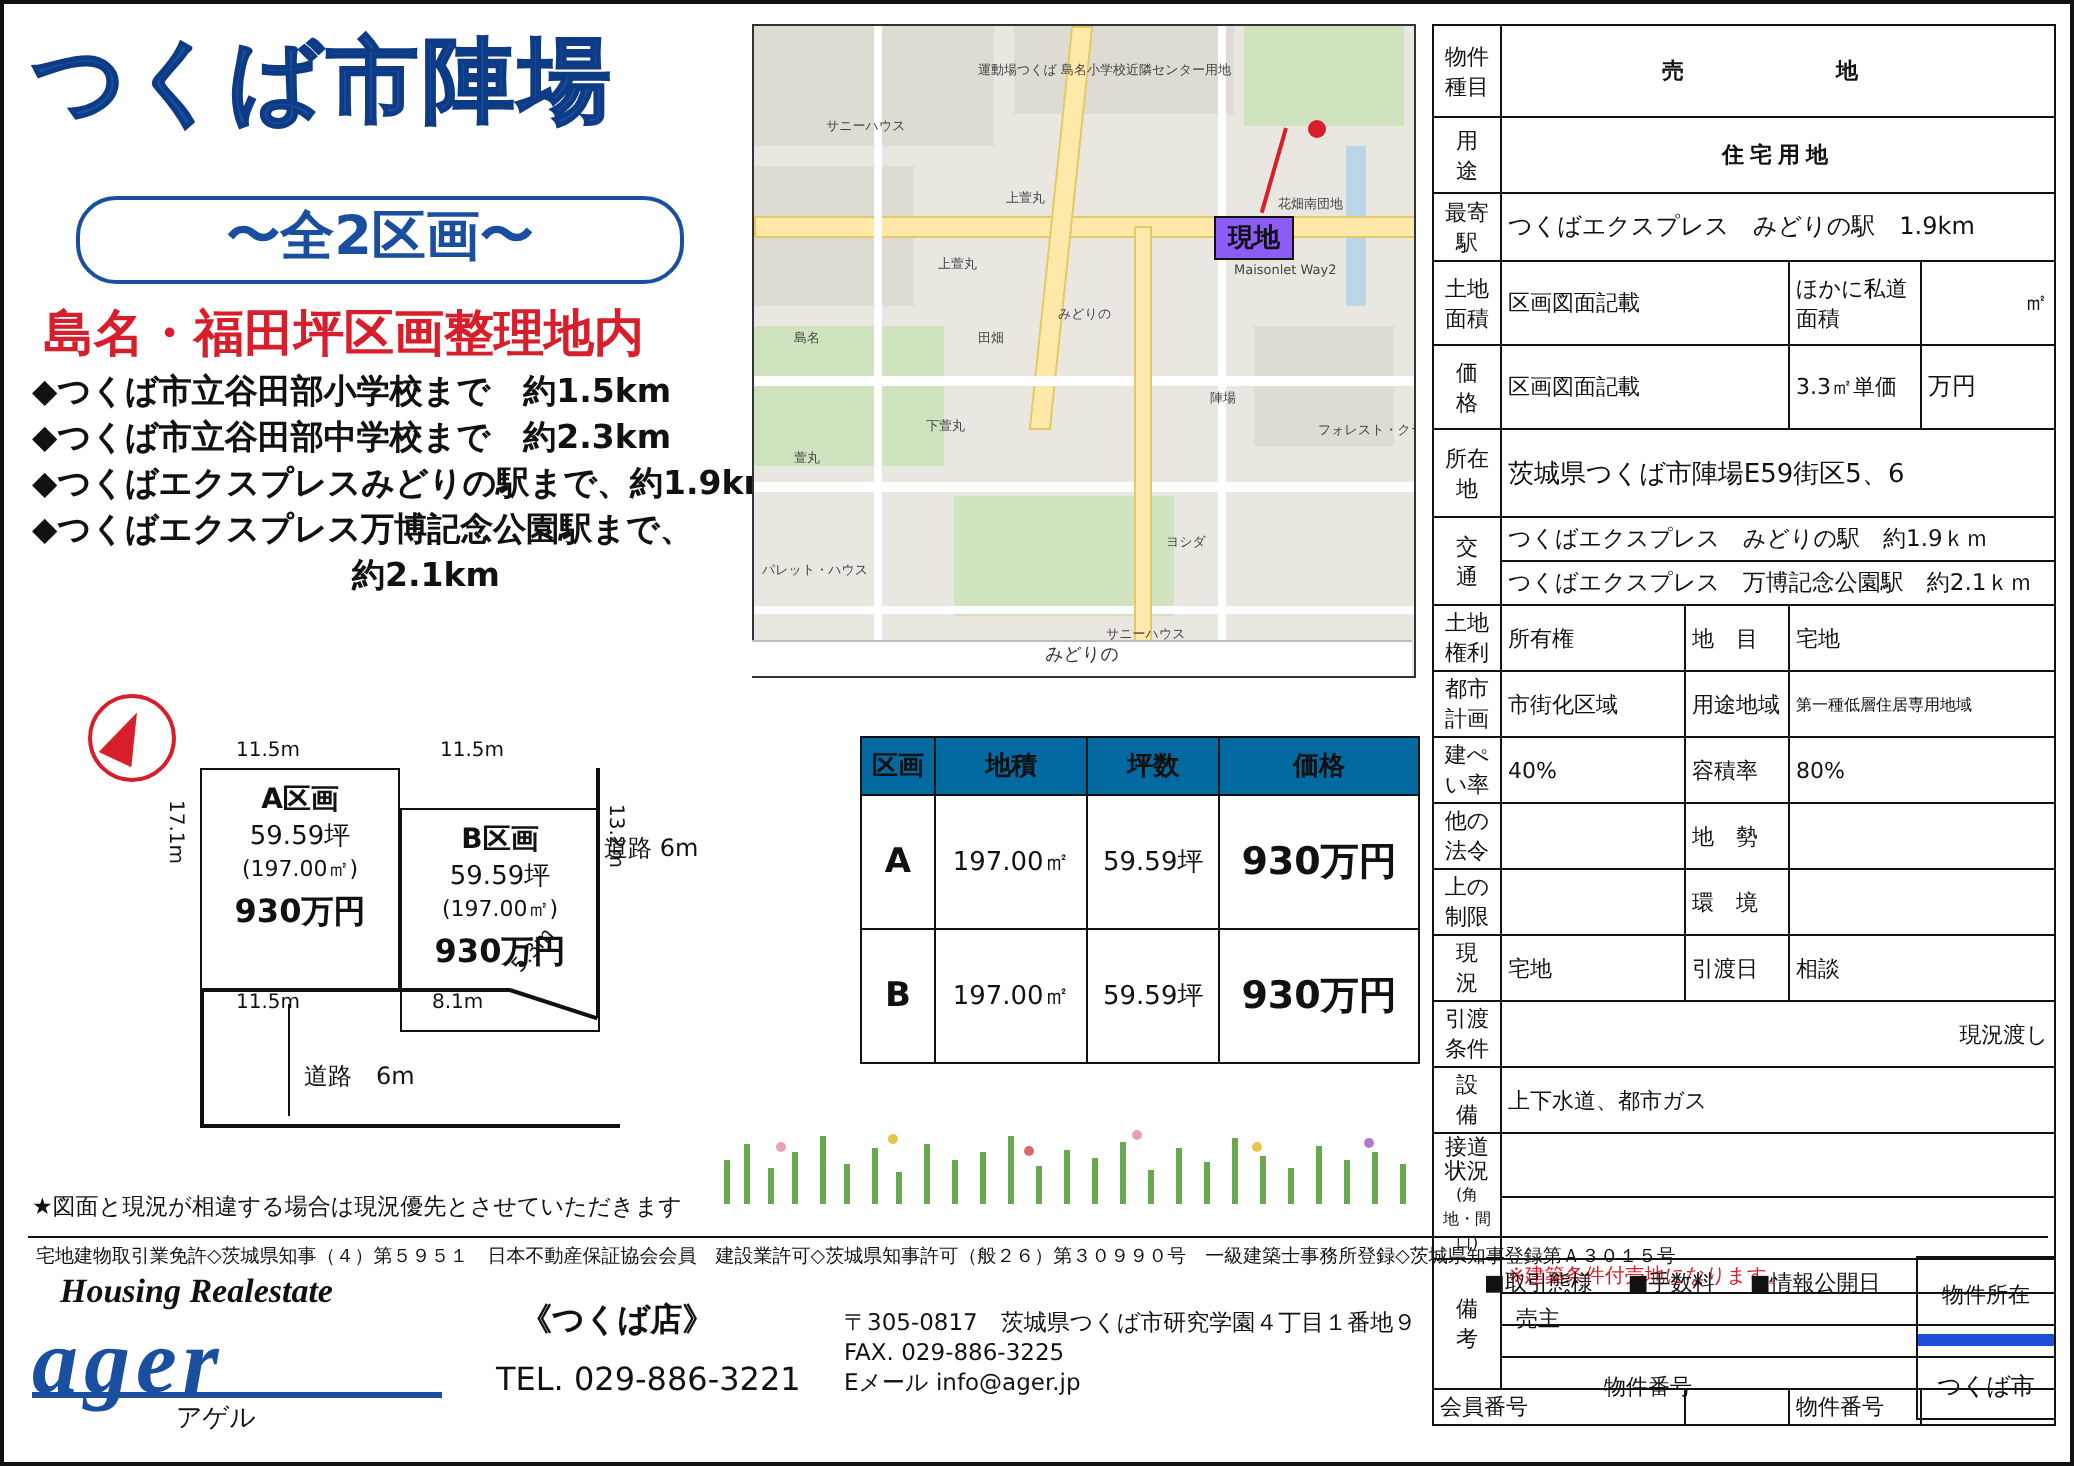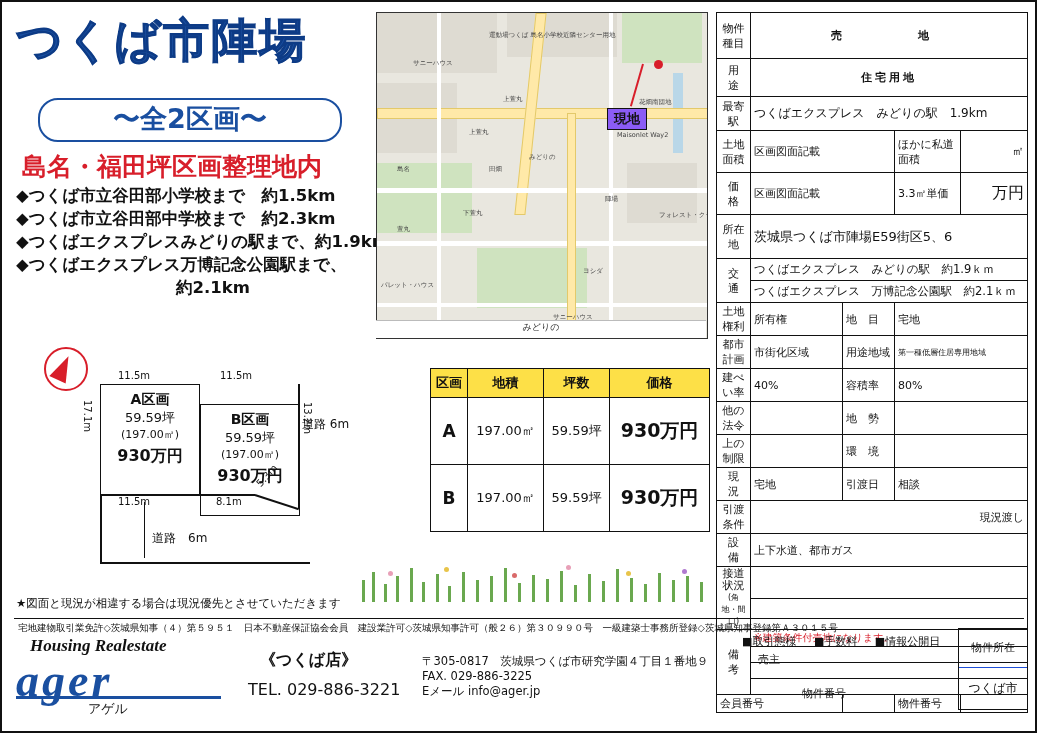--- a/index.html
+++ b/index.html
@@ -47,21 +47,21 @@
   .note-star{position:absolute;left:14px;top:594px;font-size:11.5px;font-family:"DejaVu Sans",sans-serif;}
 
   
   .grass{position:absolute;left:350px;top:556px;width:360px;height:44px;overflow:hidden;}
   .grass .g{position:absolute;bottom:0;width:3px;background:#6aa84f;}
   .grass .f{position:absolute;width:5px;height:5px;border-radius:50%;}
 
   
   .ctable{position:absolute;left:428px;top:366px;width:280px;border-collapse:collapse;}
   .ctable th,.ctable td{border:1px solid #111;text-align:center;font-family:"DejaVu Sans",sans-serif;}
-  .ctable th{background:#fde047;font-size:13px;height:26px;font-weight:bold;}
+  .ctable th{background:#0369a1;font-size:13px;height:26px;font-weight:bold;}
   .ctable td{height:64px;font-size:13px;}
   .ctable td.ku{font-size:17px;font-weight:bold;width:34px;}
   .ctable td.pr{font-size:19px;font-weight:bold;}
 
   
   .rt{position:absolute;left:714px;top:10px;width:311px;border-collapse:collapse;table-layout:fixed;}
   .rt td,.rt th{border:1px solid #111;font-family:"DejaVu Sans",sans-serif;font-size:11px;padding:1px 3px;vertical-align:middle;}
   .lbl{text-align:center;font-size:11px;width:34px;}
   .big{font-size:24px;font-weight:bold;text-align:center;letter-spacing:18px;}
   .big2{font-size:20px;font-weight:bold;text-align:center;letter-spacing:3px;}
@@ -77,21 +77,21 @@
   .logo-sub{position:absolute;left:86px;top:698px;font-size:13px;font-family:"DejaVu Sans",sans-serif;}
   .logo-underline{position:absolute;left:14px;top:694px;width:205px;height:3px;background:#1a4fa0;}
   .shop{position:absolute;left:258px;top:648px;font-size:16px;font-weight:bold;font-family:"DejaVu Sans",sans-serif;}
   .tel{position:absolute;left:246px;top:678px;font-size:16px;font-family:"DejaVu Sans",sans-serif;}
   .addr{position:absolute;left:420px;top:652px;font-size:11.5px;line-height:15px;font-family:"DejaVu Sans",sans-serif;}
   .fcheck{position:absolute;left:740px;top:632px;font-size:11px;font-family:"DejaVu Sans",sans-serif;}
   .fcheck span{margin-right:14px;}
   .fseller{position:absolute;left:756px;top:650px;font-size:11px;font-family:"DejaVu Sans",sans-serif;}
   .fnum{position:absolute;left:800px;top:684px;font-size:11px;font-family:"DejaVu Sans",sans-serif;}
   .locbox{position:absolute;left:956px;top:626px;width:68px;height:80px;border:1px solid #111;}
-  .locbox .t{height:38px;line-height:38px;text-align:center;font-size:11px;border-bottom:1px solid #1d4ed8;font-family:"DejaVu Sans",sans-serif;}
+  .locbox .t{height:38px;line-height:38px;text-align:center;font-size:11px;border-bottom:6px solid #1d4ed8;font-family:"DejaVu Sans",sans-serif;}
   .locbox .b{height:41px;line-height:41px;text-align:center;font-size:12px;font-family:"DejaVu Sans",sans-serif;}
 </style>
 </head>
 <body>
 
 <div id="page">
 
   <div class="title-main">つくば市陣場</div>
   <div class="title-sub">〜全2区画〜</div>
   <div class="title-red">島名・福田坪区画整理地内</div>
@@ -256,21 +256,21 @@
     <tr style="height:42px">
       <td class="lbl">土地面積</td>
       <td class="mid" colspan="2">区画図面記載</td>
       <td class="sm">ほかに私道面積</td>
       <td style="text-align:right;font-size:12px;">㎡</td>
     </tr>
     <tr style="height:42px">
       <td class="lbl">価　格</td>
       <td class="mid" colspan="2">区画図面記載</td>
       <td class="sm">3.3㎡単価</td>
-      <td style="text-align:right;font-size:16px;">万円</td>
+      <td style="text-align:left;font-size:12px;">万円</td>
     </tr>
     <tr style="height:44px">
       <td class="lbl">所在地</td>
       <td colspan="4" style="font-size:13px;">茨城県つくば市陣場E59街区5、6</td>
     </tr>
     <tr style="height:22px">
       <td class="lbl" rowspan="2">交　通</td>
       <td colspan="4" style="font-size:11.5px;">つくばエクスプレス　みどりの駅　約1.9ｋｍ</td>
     </tr>
     <tr style="height:22px">

